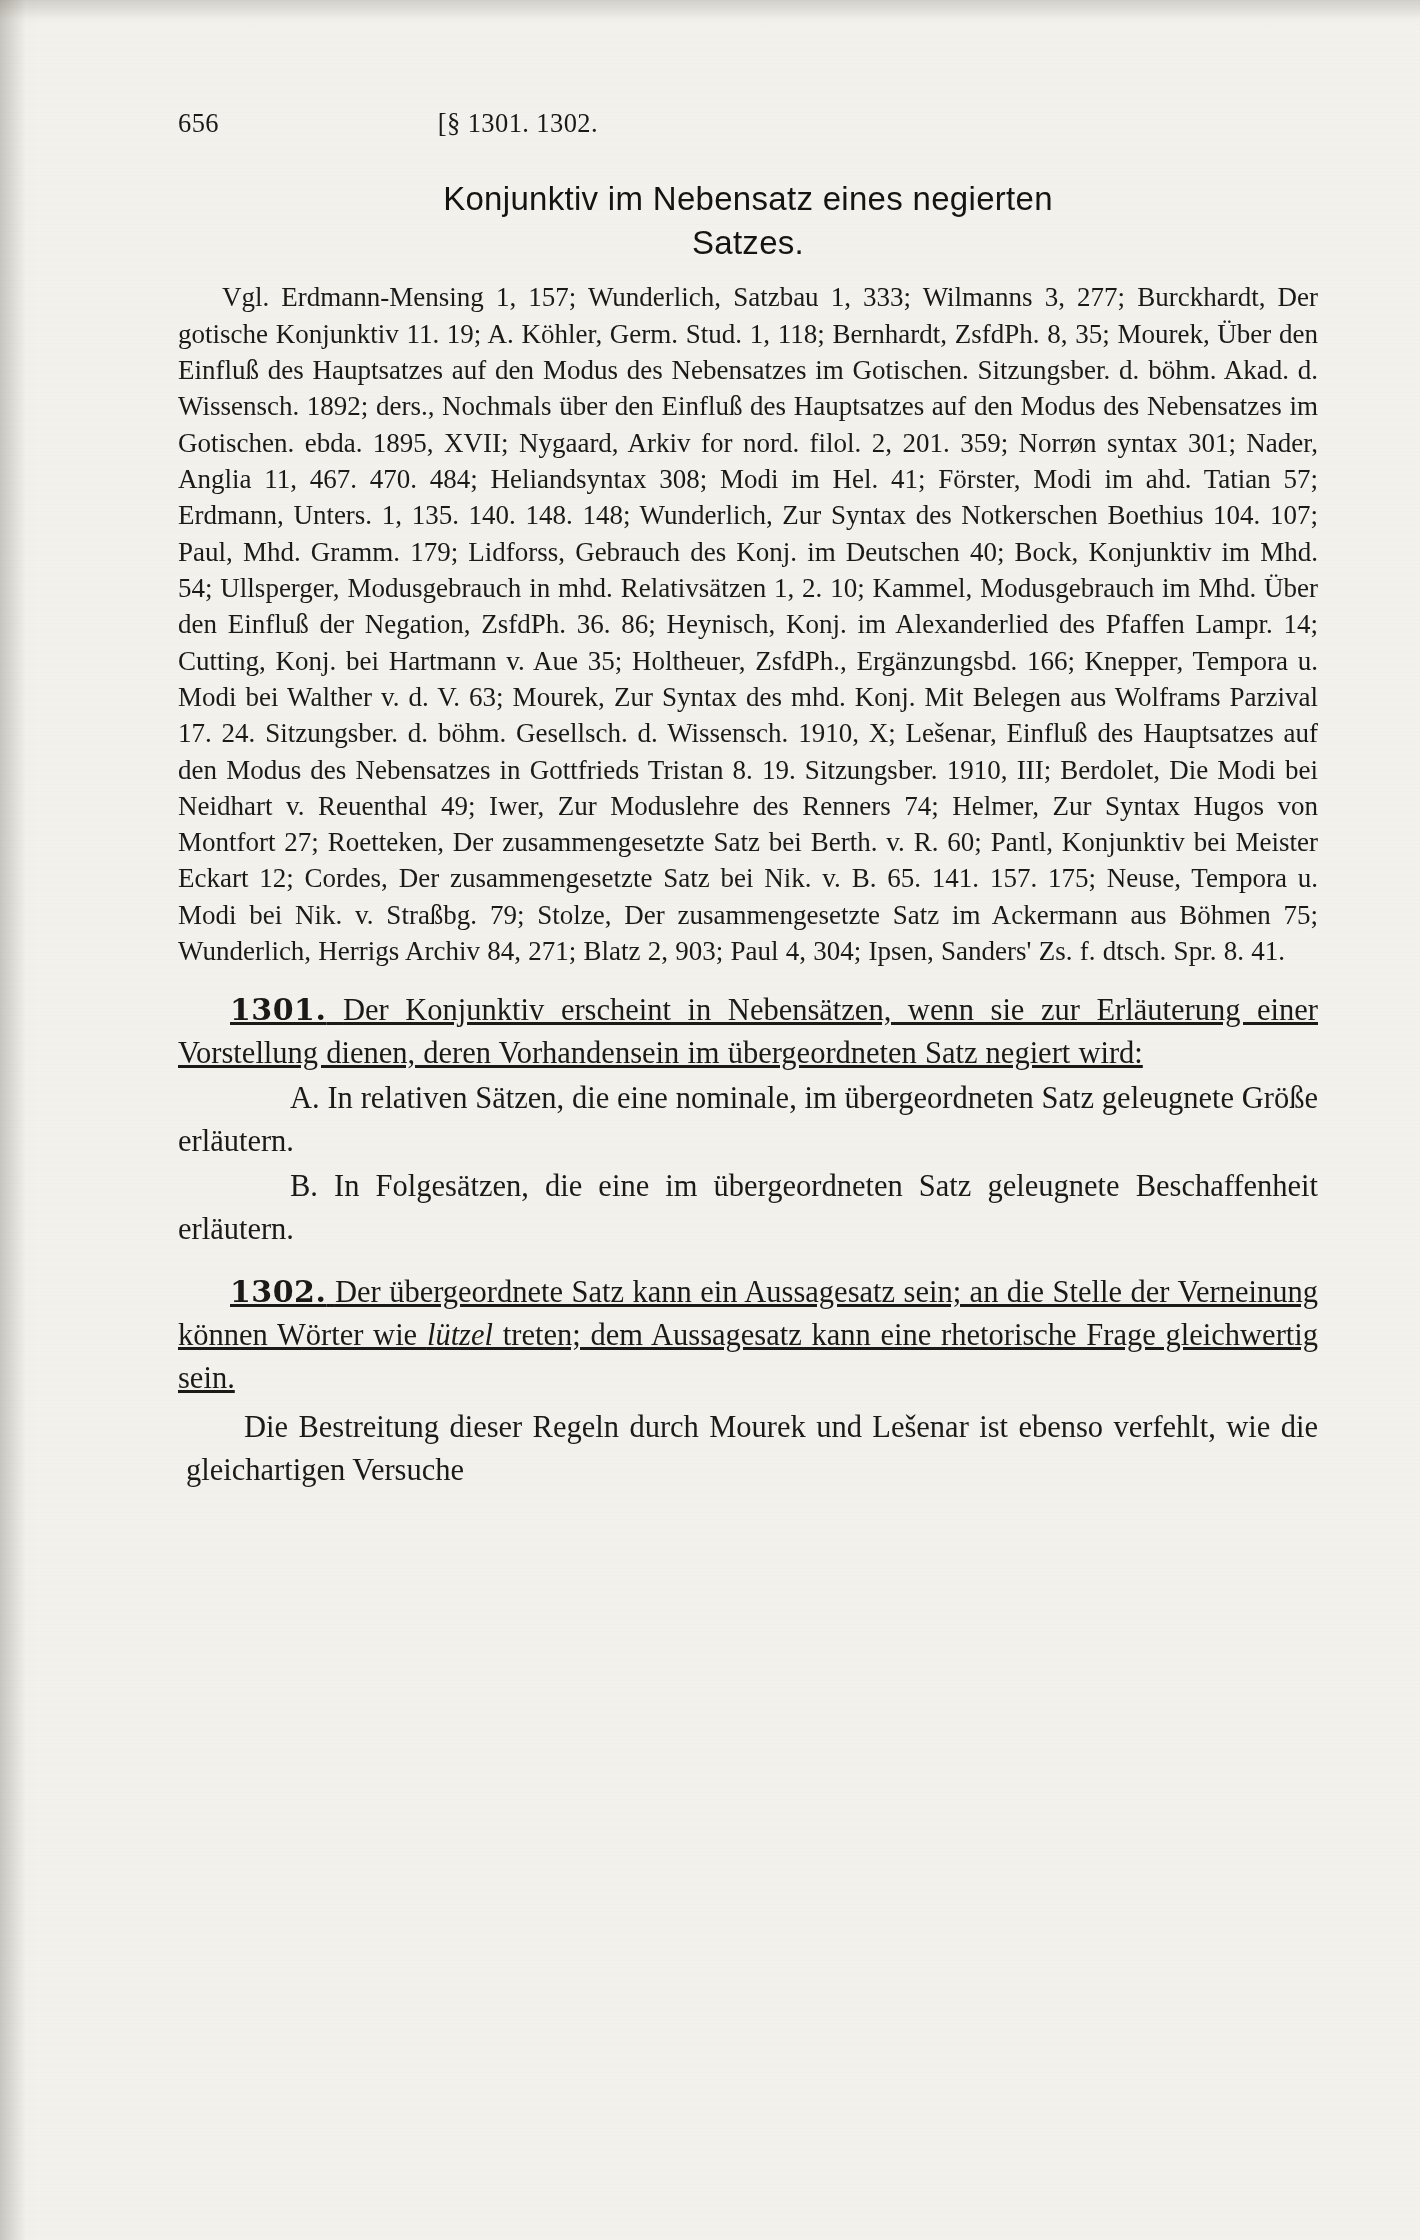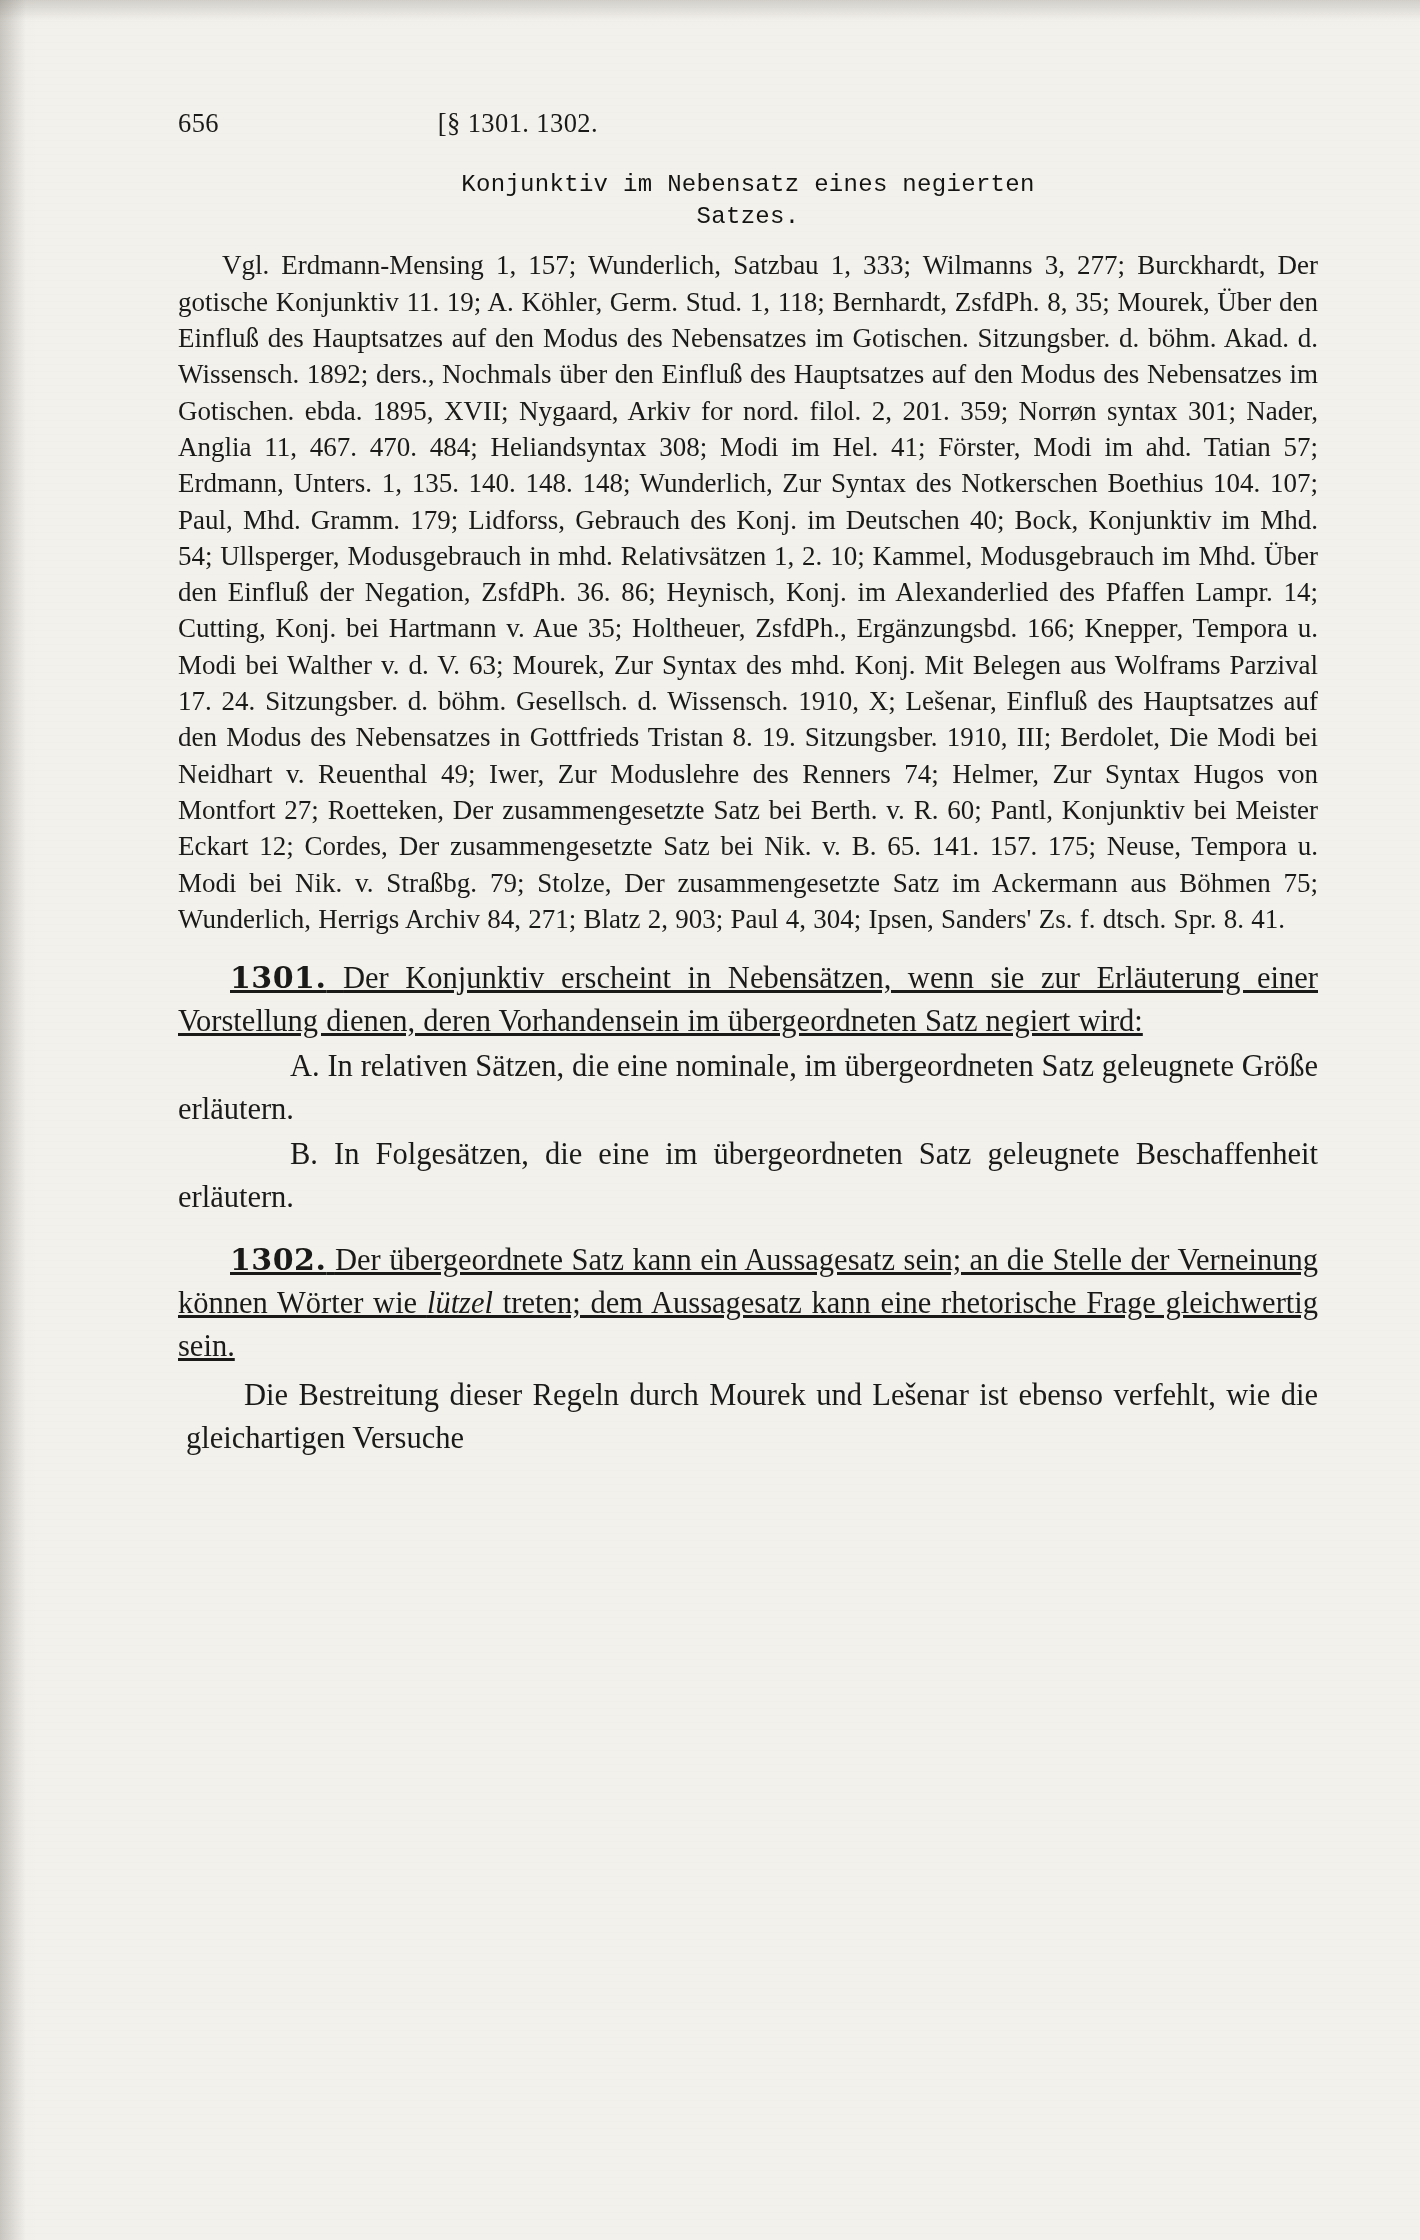--- a/index.html
+++ b/index.html
@@ -55,40 +55,40 @@
     position: absolute;
     left: 178px;
     top: 108px;
     width: 1140px;
   }
   .running-head {
     display: flex;
     align-items: baseline;
     font-size: 26.5px;
     letter-spacing: 0.4px;
-    margin-bottom: 30px;
+    margin-bottom: 38px;
   }
   .rh-folio {
     width: 120px;
     text-align: left;
   }
   .rh-title {
     flex: 1;
     text-align: center;
     padding-right: 40px;
   }
   .rh-sections {
     width: 300px;
     text-align: right;
     padding-right: 22px;
   }
   h1.section-title {
-    font-family: Liberation Mono, monospace;
+    font-family: Liberation Sans, sans-serif;
     font-weight: 400;
-    font-size: 24px;
+    font-size: 33px;
     line-height: 1.34;
     text-align: center;
     margin: 6px 0 14px 0;
     letter-spacing: 0.3px;
     color: #141412;
   }
   .refs {
     font-size: 27px;
     line-height: 1.345;
     text-align: justify;

